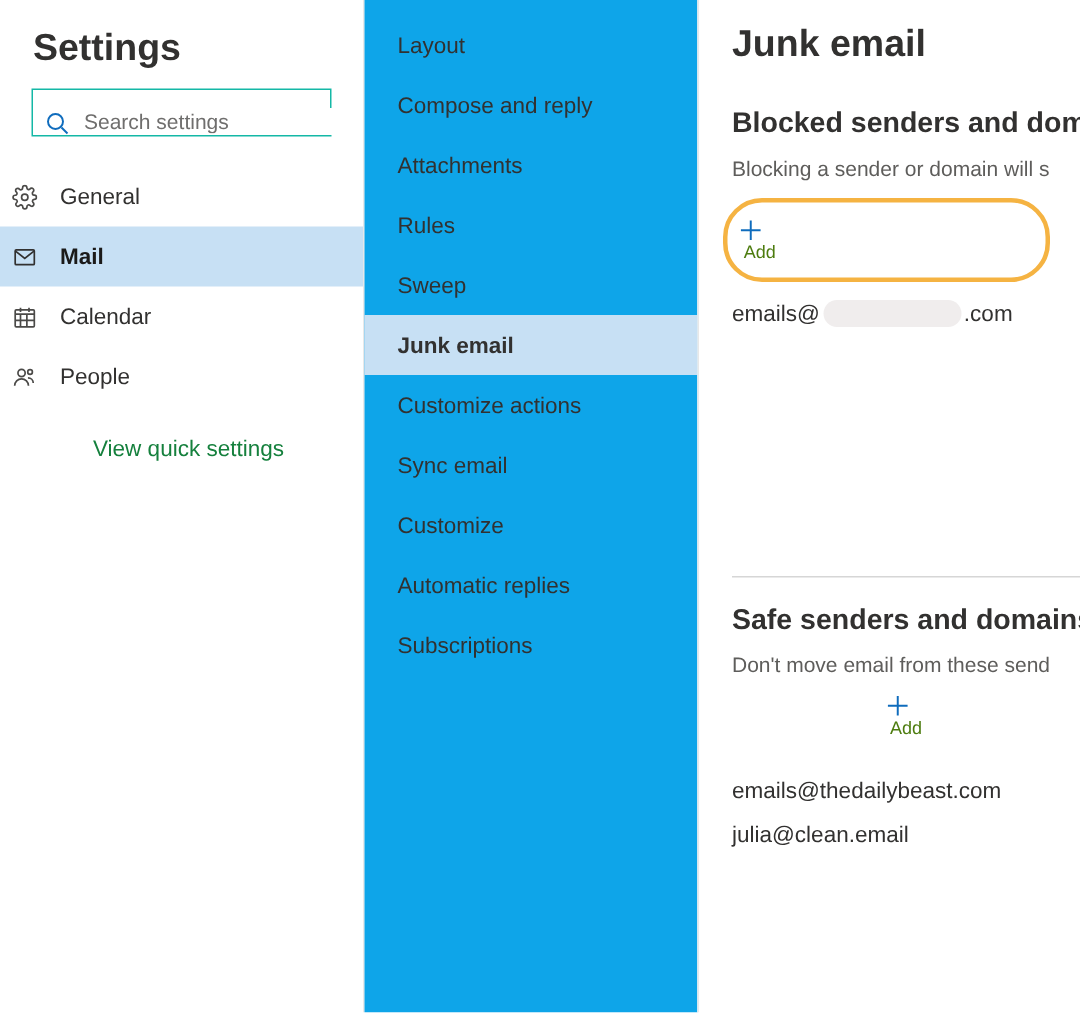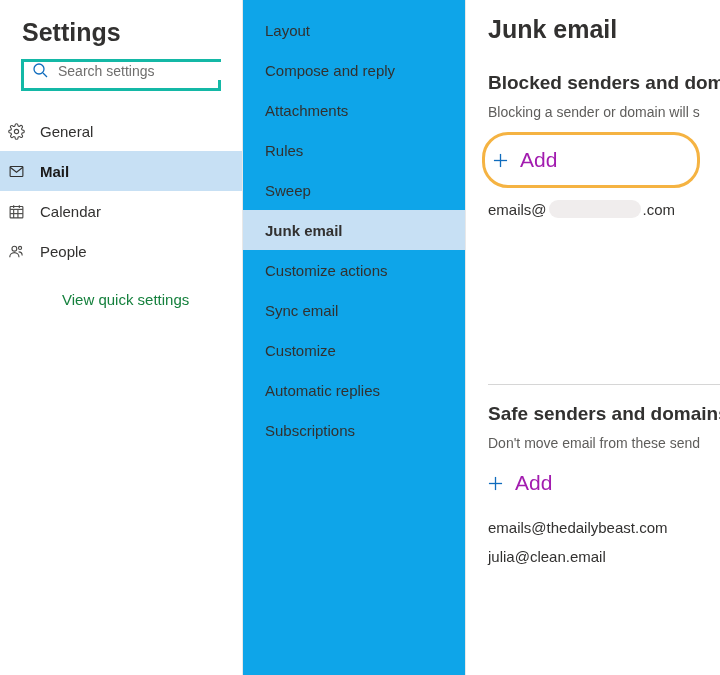--- a/index.html
+++ b/index.html
@@ -27,22 +27,22 @@
   .col1 .title {
     font-size: 25px;
     font-weight: 600;
     padding: 18px 0 10px 22px;
   }
   .search-wrap {
     margin: 2px 21px 18px 21px;
   }
   .search {
     display: flex;
-    align-items: flex-start;
-    border: 3px solid #14b8a6;
+    align-items: flex-end;
+    border: 1px solid #14b8a6;
     height: 32px;
     padding: 0 8px;
   }
   .search .icon {
     color: #0f6cbd;
     margin-right: 8px;
     display: flex;
   }
   .search input {
     border: none;
@@ -119,24 +119,25 @@
   }
   .col3 .desc {
     font-size: 14px;
     color: #5e5d5b;
     white-space: nowrap;
     margin-bottom: 12px;
   }
   .add-btn {
     display: flex;
     align-items: center;
-    color: #a21caf;
-    font-size: 21px;
+    color: #4d7c0f;
+    font-size: 12px;
     height: 40px;
     cursor: pointer;
+    flex-direction: column;
   }
   .add-btn .plus {
     margin-right: 12px;
     display: flex;
   }
   .highlight-ring {
     border: 3px solid #f5b342;
     border-radius: 26px;
     padding: 8px 12px 8px 2px;
     margin-left: -6px;

